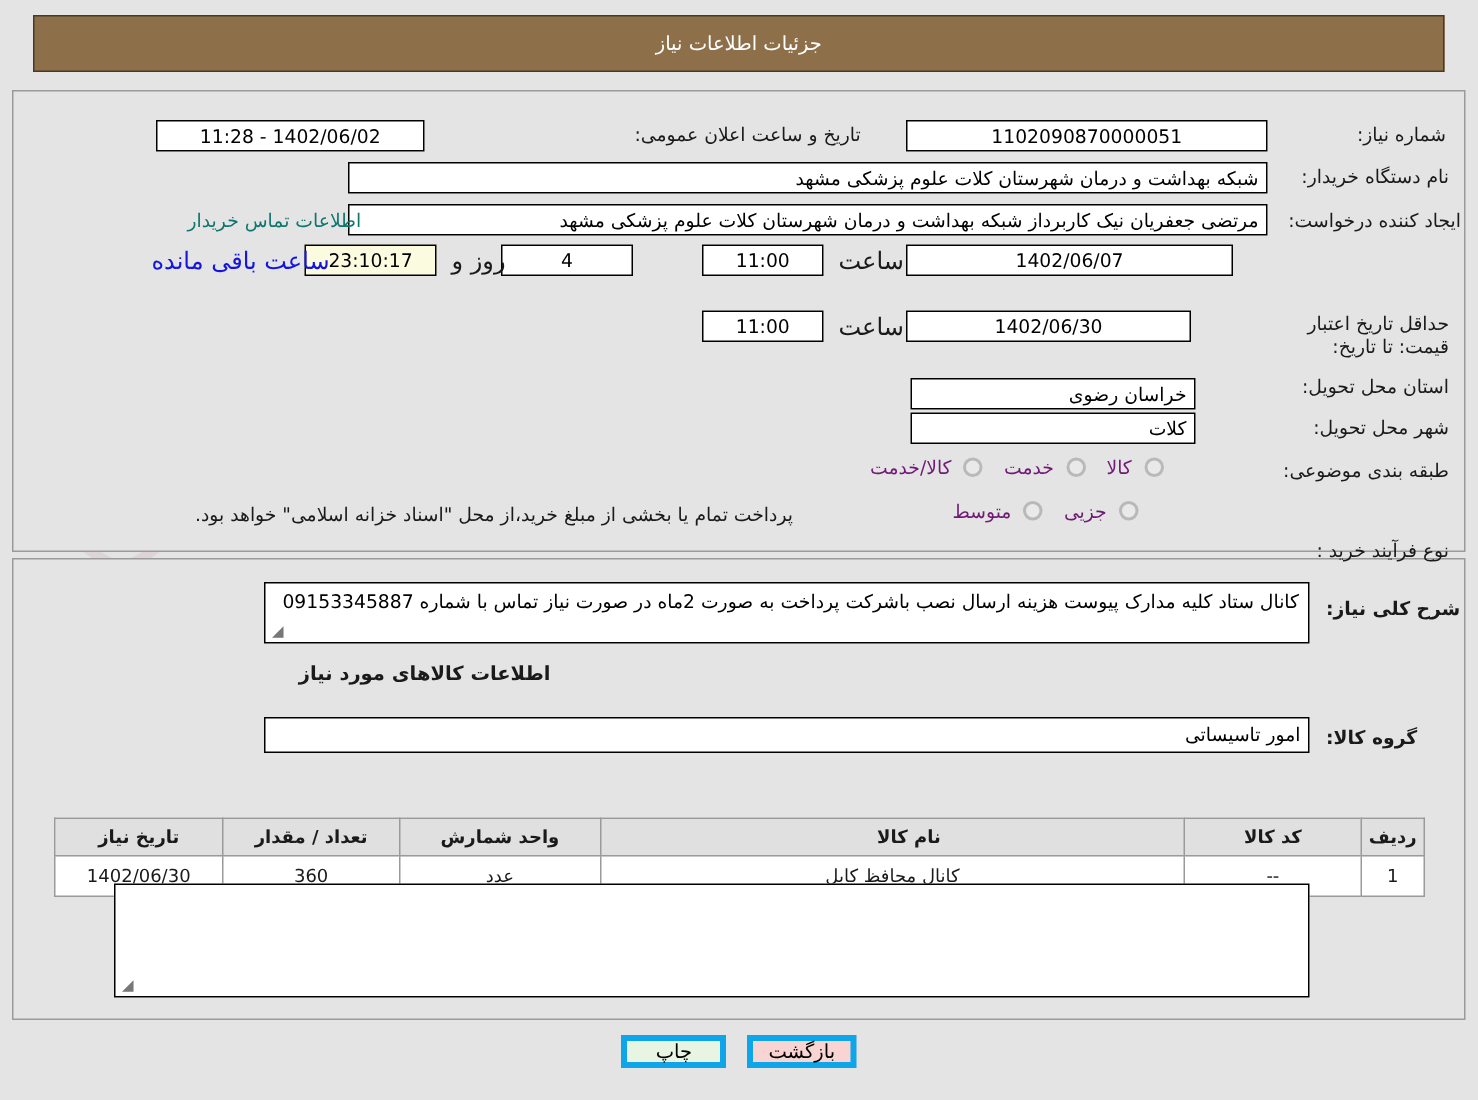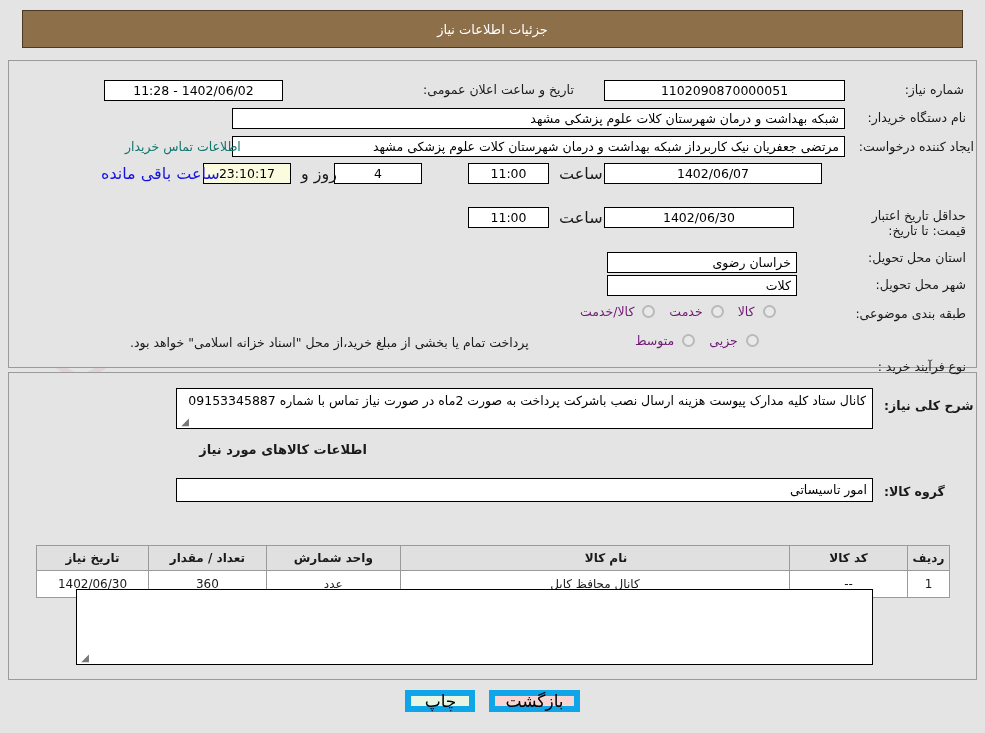--- a/index.html
+++ b/index.html
@@ -181,24 +181,24 @@
   }
 
   
   .btns {
     position: absolute;
     left: 0; top: 690px; width: 985px;
     display: flex; justify-content: center; gap: 14px;
     z-index: 3;
   }
   .btn {
-    border: 6px solid #0ea5e9;
+    border: 4px solid #0ea5e9;
     height: 22px;
     min-width: 70px;
-    font-size: 17px;
+    font-size: 13px;
     color: #000000;
     display: flex; align-items: center; justify-content: center;
     cursor: pointer;
     padding: 0 10px;
   }
   .btn-print { background: #e7f5e2; }
   .btn-back  { background: #f8d4d2; }
 </style>
 </head>
 <body>

